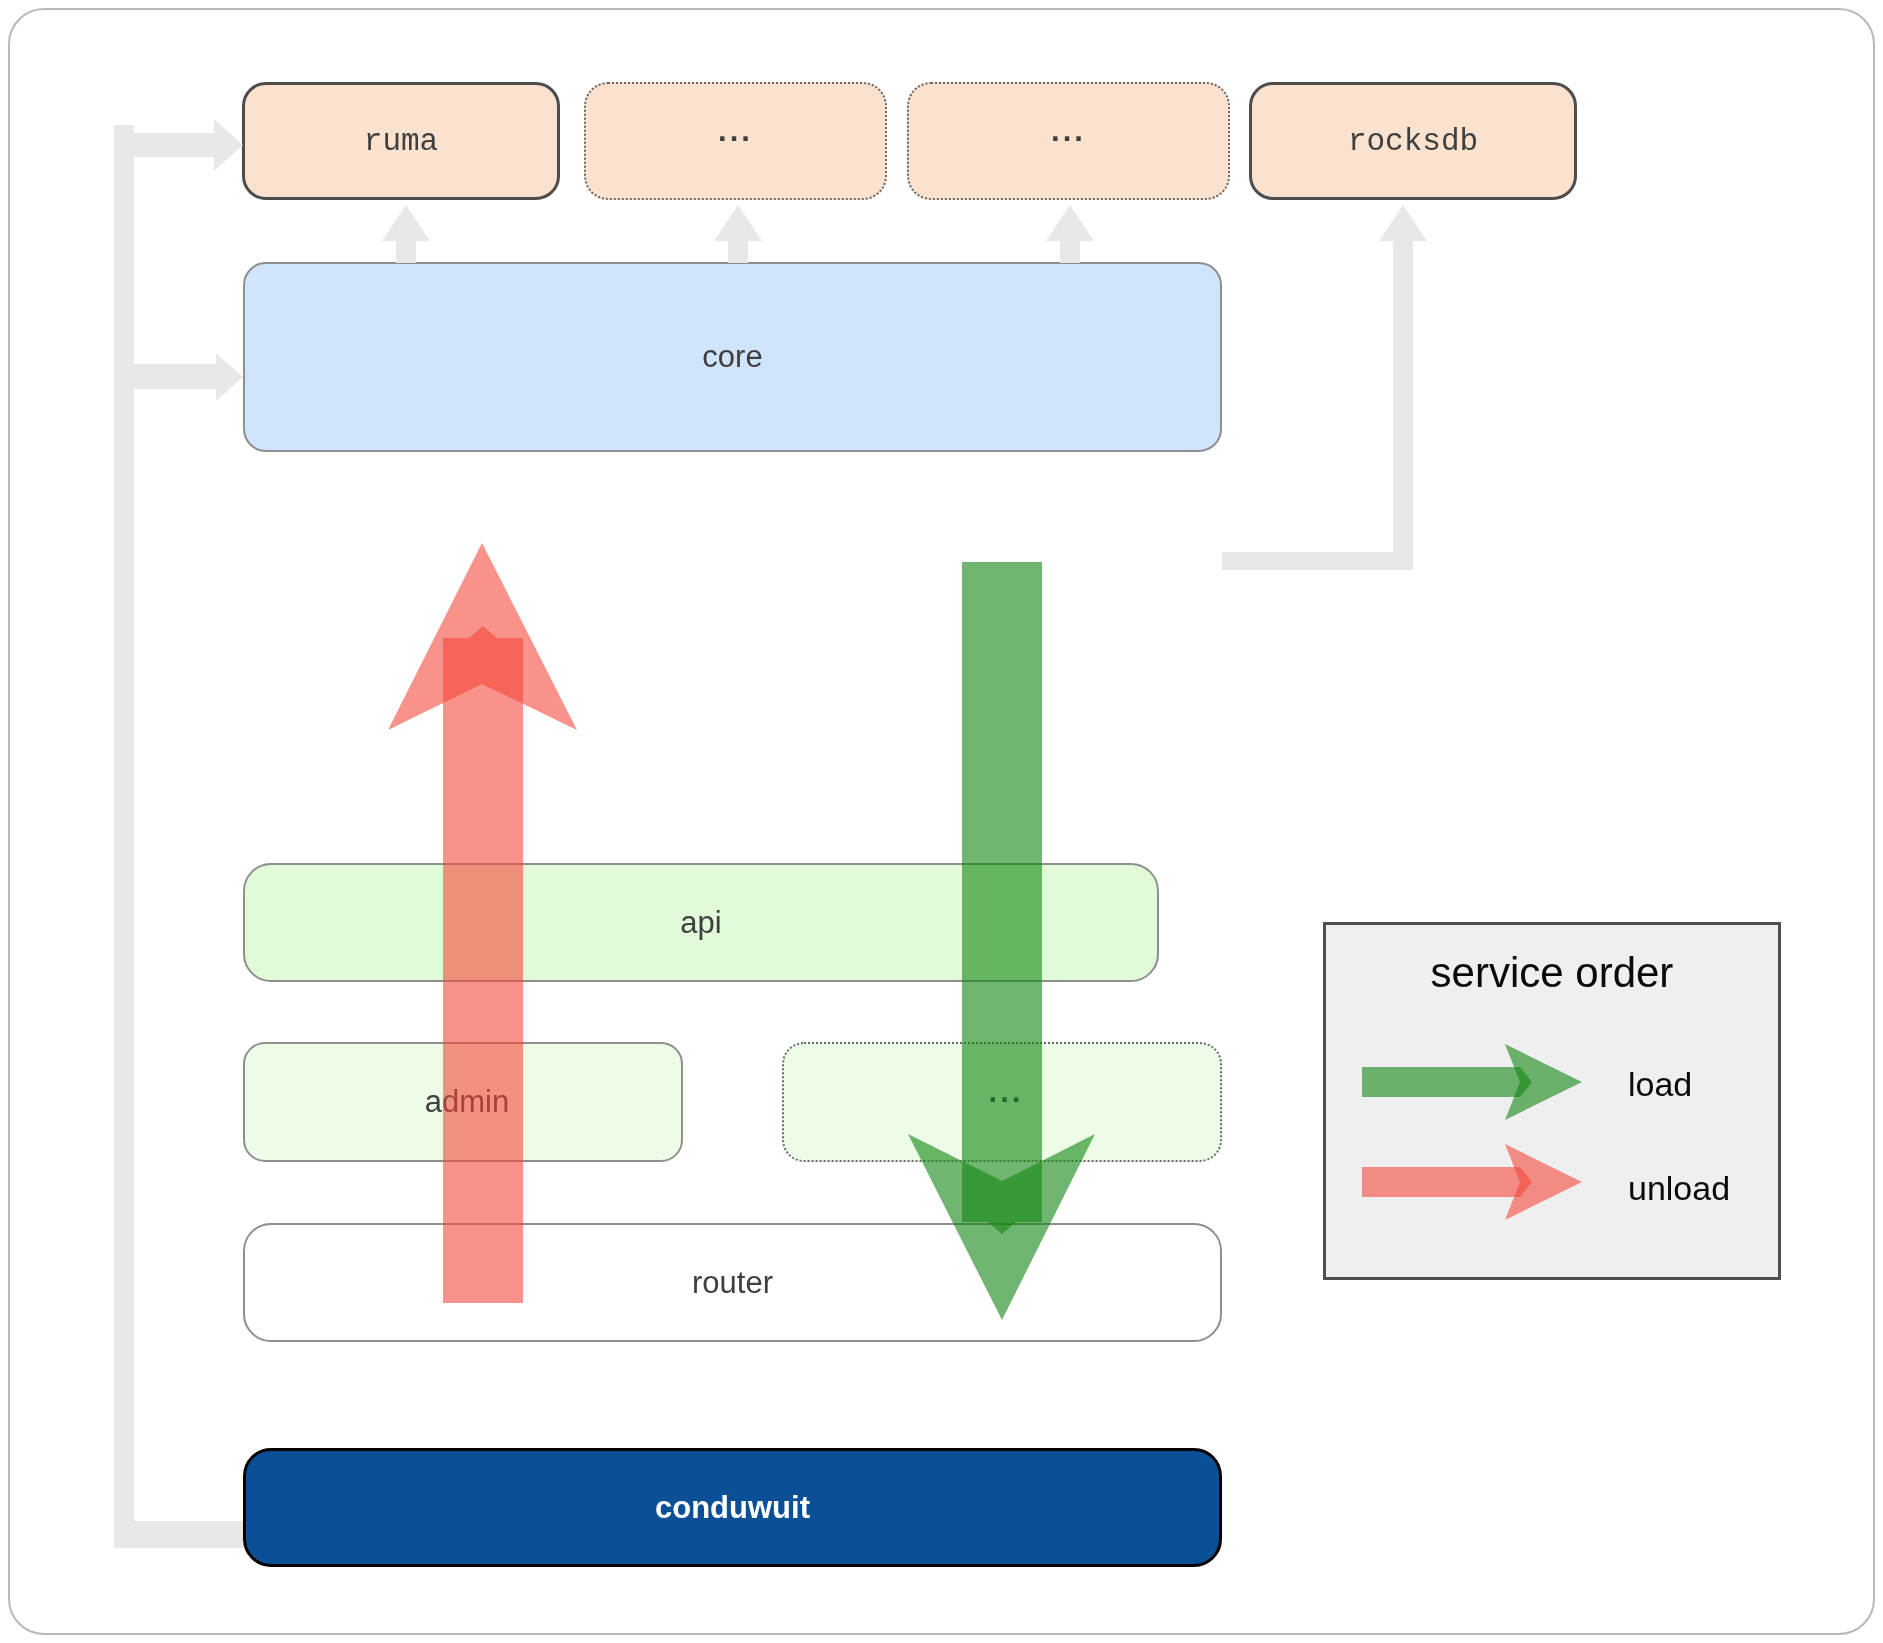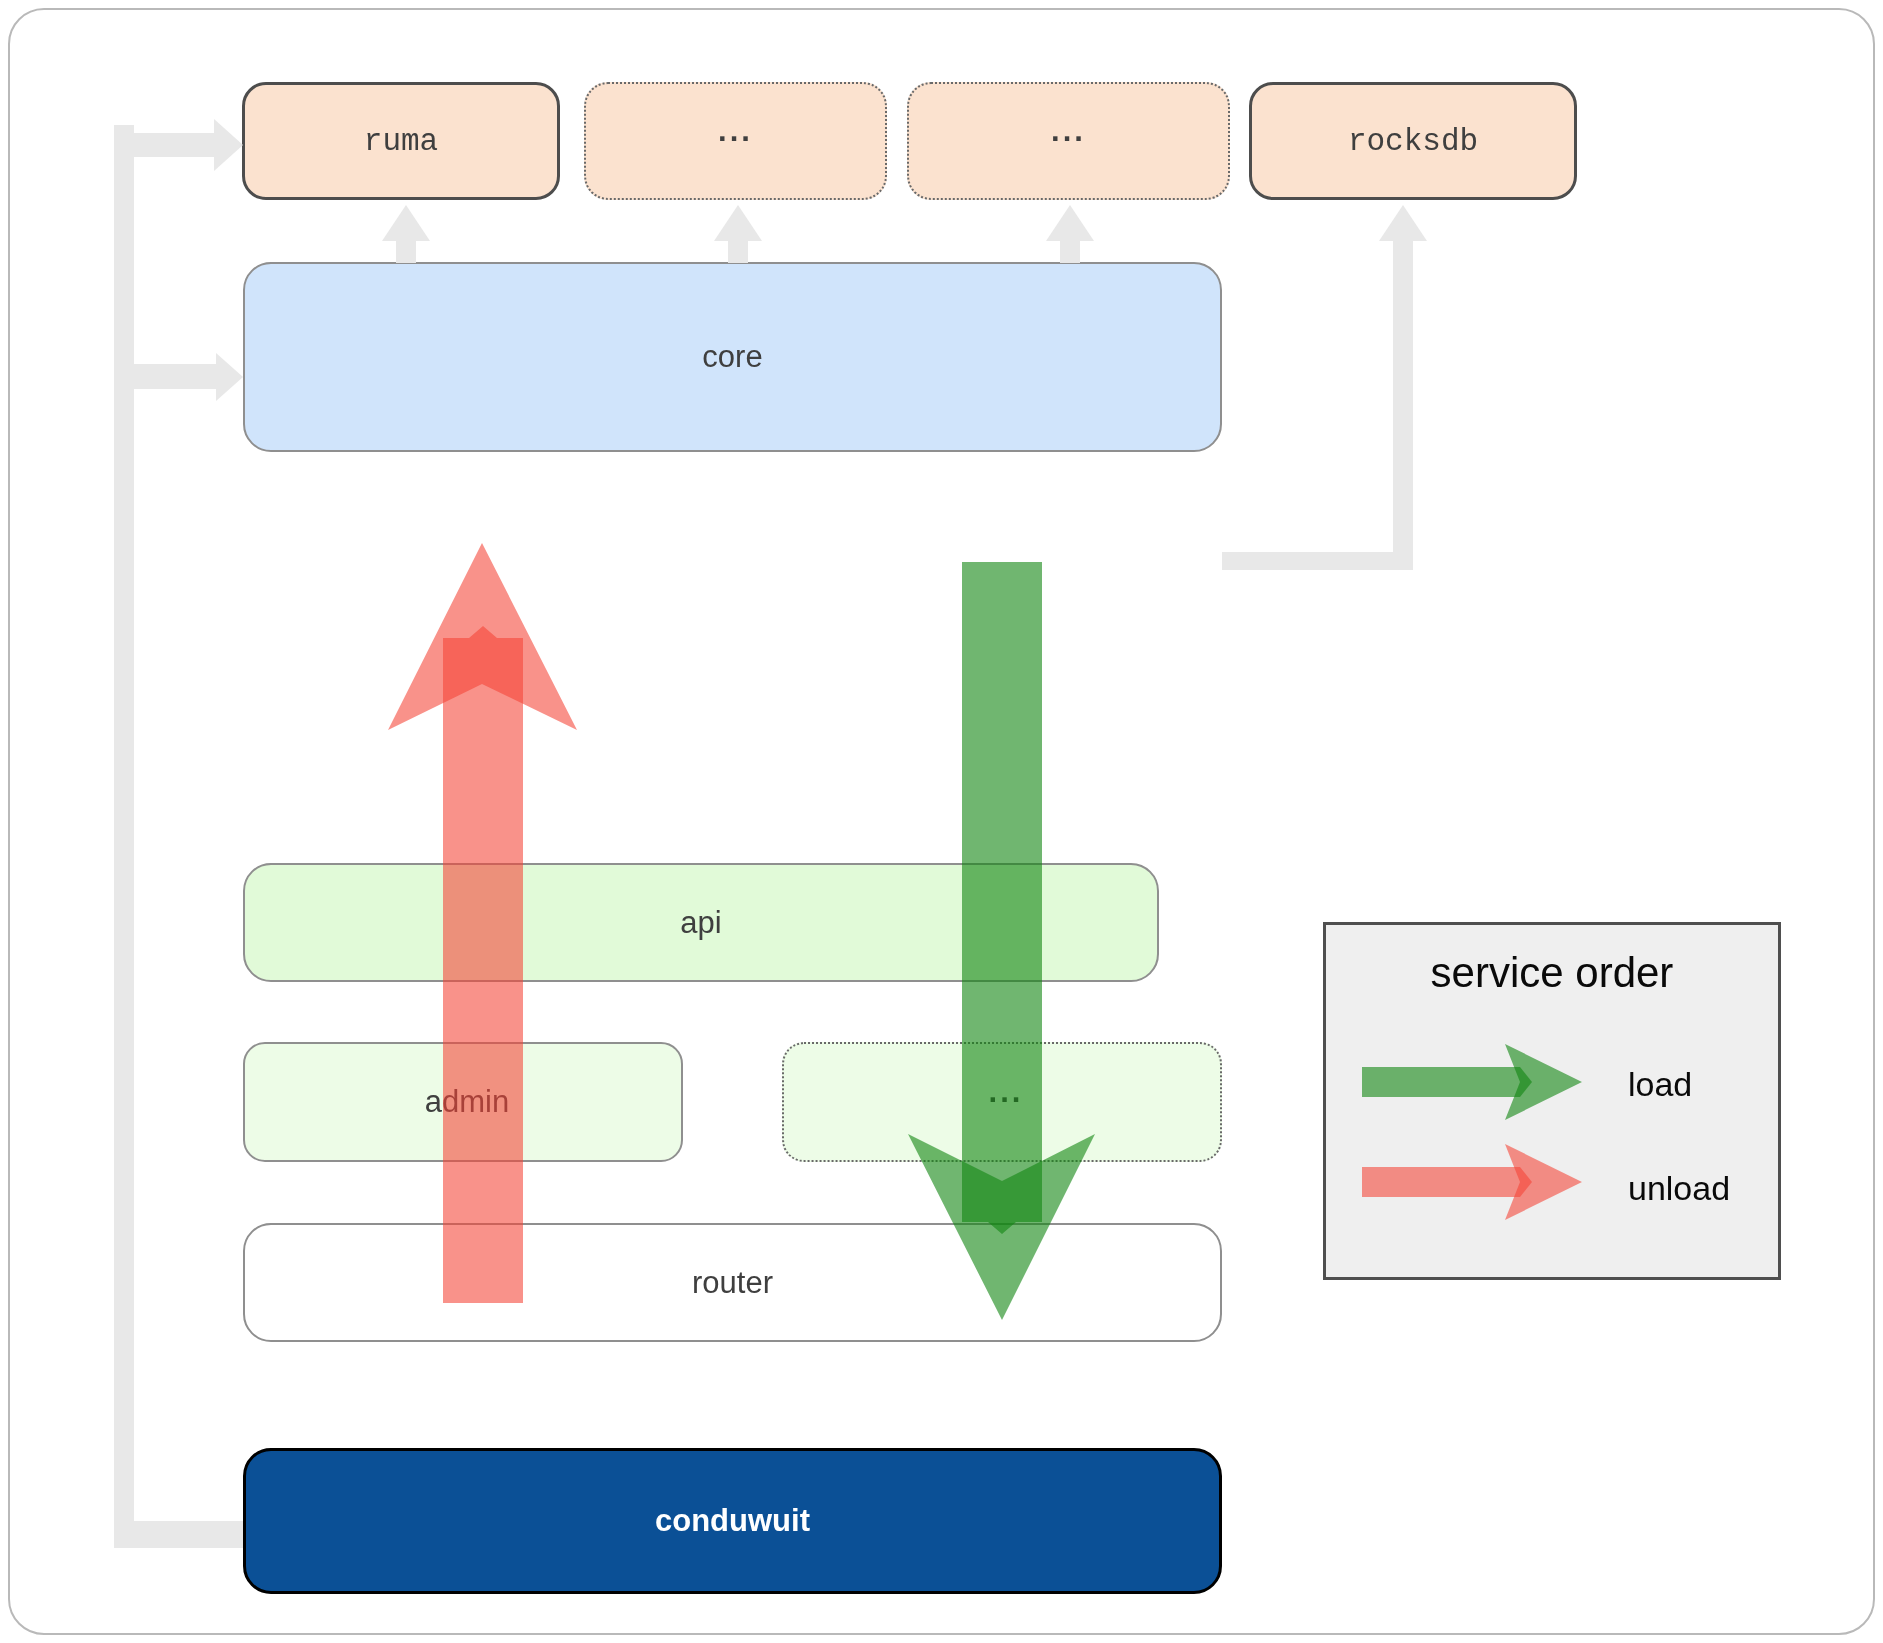--- a/index.html
+++ b/index.html
@@ -21,21 +21,21 @@
   .box{
     position:absolute; display:flex; align-items:center; justify-content:center;
     box-sizing:border-box; font-size:31px; color:var(--label-text);
   }
   .r24{border-radius:24px;} .r28{border-radius:28px;} .r22{border-radius:22px;}
   .b-dark{border:3px solid #4d4d4d;font-family:Liberation Mono, monospace;}
   .b-gray{border:2px solid #8f8f8f;}
   .b-dot{border:2px dotted #696969;}
   .b-black{border:3px solid #000000;}
   .fill-ext{background:var(--external-fill);}
-  .fill-core{background:var(--core-fill);}
+  .fill-core{background:var(--core-fill);border-radius:23px;}
   .fill-db{background:var(--database-fill);}
   .fill-service{background:var(--service-fill);}
   .fill-api{background:var(--api-fill);}
   .fill-admin{background:var(--admin-fill);padding-left:8px;}
   .fill-router{background:var(--router-fill);}
   .fill-conduwuit{background:var(--conduwuit-fill);}
   .box.conduwuit{color:var(--conduwuit-text); font-weight:700;}
   .dots{transform:translateY(-28%); font-weight:700; letter-spacing:3px;}
   .overlay{position:absolute; left:0; top:0; width:1883px; height:1643px; pointer-events:none;}
   .c-gray{fill:var(--connector-gray);}
@@ -80,21 +80,21 @@
   </div>
   <div class="box fill-admin b-gray r22" style="left:243px;top:1042px;width:440px;height:120px;">
     <span>admin</span>
   </div>
   <div class="box fill-admin b-dot r22" style="left:782px;top:1042px;width:440px;height:120px;">
     <span class="dots">...</span>
   </div>
   <div class="box fill-router b-gray r28" style="left:243px;top:1223px;width:979px;height:119px;">
     <span>router</span>
   </div>
-  <div class="box conduwuit fill-conduwuit b-black r28" style="left:243px;top:1448px;width:979px;height:146px;">
+  <div class="box conduwuit fill-conduwuit b-black r28" style="left:243px;top:1448px;width:979px;height:119px;">
     <span>conduwuit</span>
   </div>
 
   <div class="legend">
     <div class="legend-title">service order</div>
     <div class="legend-label load">load</div>
     <div class="legend-label unload">unload</div>
   </div>
 
   <svg class="overlay" viewBox="0 0 1883 1643" xmlns="http://www.w3.org/2000/svg">

